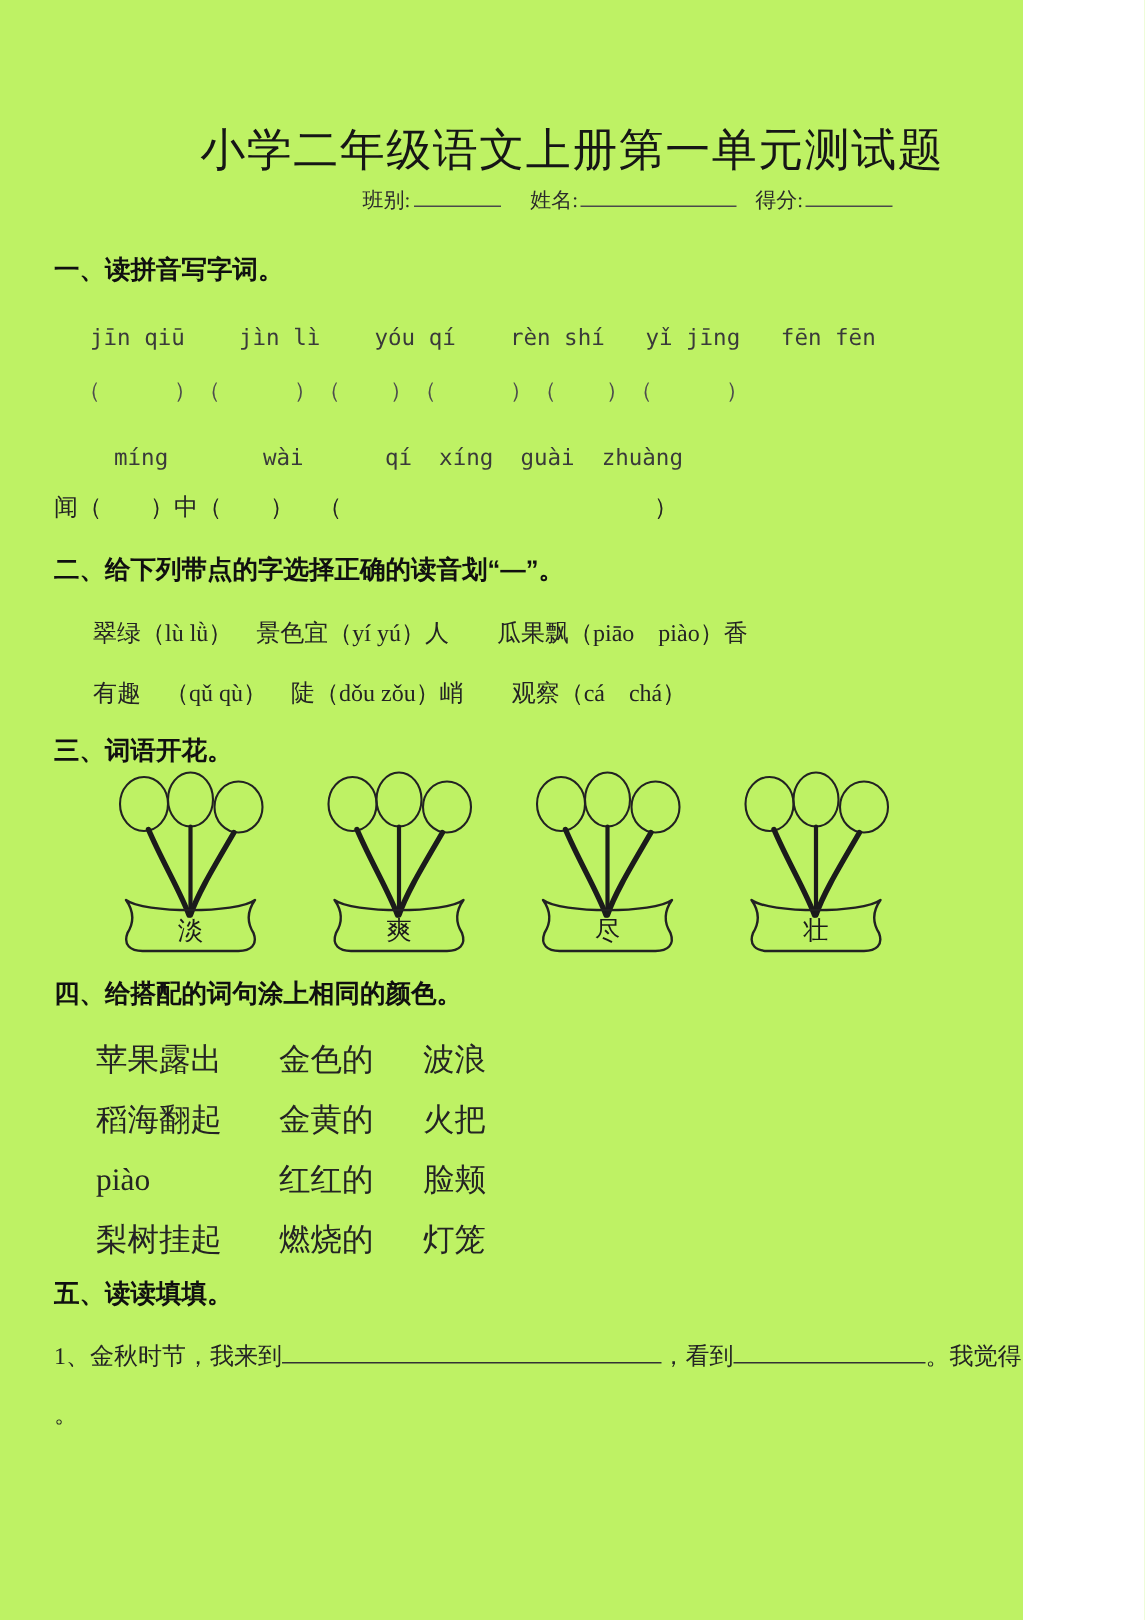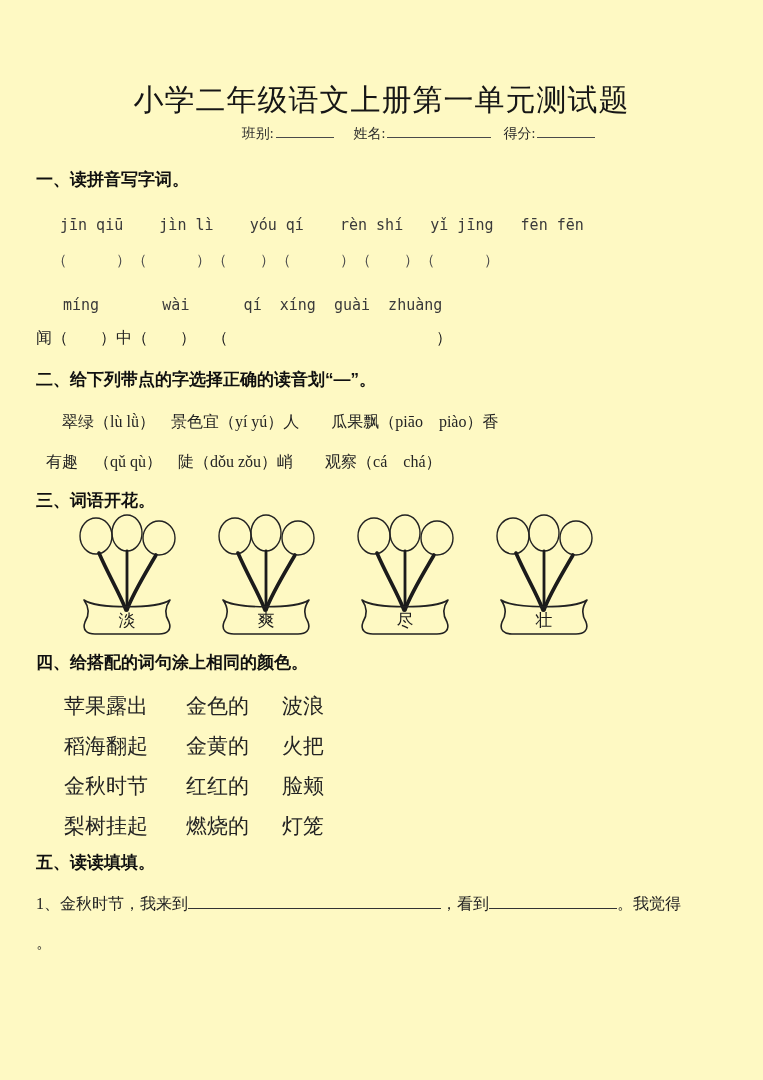--- a/index.html
+++ b/index.html
@@ -1,20 +1,20 @@
 <!DOCTYPE html>
 <html><head>
 <meta charset="utf-8">
 <style>
   html, body { margin: 0; padding: 0; background: #ffffff; }
   .page {
     position: relative;
-    width: 763px;
+    width: 682px;
     height: 1080px;
-    background: #fef9c3;
+    background: #bef264;
     font-family: "Liberation Serif", serif;
     color: #1f1f1f;
     overflow: hidden;
   }
   .abs { position: absolute; }
 
   .title {
     top: 80px; left: 0; width: 763px;
     text-align: center;
     font-size: 30px;
@@ -98,26 +98,26 @@
 
   <div class="abs title">小学二年级语文上册第一单元测试题</div>
 
   <div class="abs info-line">
     <span class="lbl">班别:</span><span class="blank b-class"></span><span class="lbl">姓名:</span><span class="blank b-name"></span><span class="lbl">得分:</span><span class="blank b-score"></span>
   </div>
 
   <div class="abs sec-h" style="top:168px;">一、读拼音写字词。</div>
   <div class="abs pinyin" style="top:216px; left:60px;">jīn qiū    jìn lì    yóu qí    rèn shí   yǐ jīng   fēn fēn</div>
   <div class="abs bracket-line" style="top:251px; left:52px;">（　　　）（　　　）（　　）（　　　）（　　）（　　　）</div>
-  <div class="abs pinyin" style="top:296px; left:63px;">míng       wài      qí  xíng  guài  zhuàng</div>
+  <div class="abs pinyin" style="top:296px; left:76px;">míng       wài      qí  xíng  guài  zhuàng</div>
   <div class="abs body-line" style="top:328px; left:36px;">闻（　　）中（　　）　（　　　　　　　　　　　　　）</div>
 
   <div class="abs sec-h" style="top:368px;">二、给下列带点的字选择正确的读音划“—”。</div>
   <div class="abs body-line" style="top:412px; left:62px;">翠绿（lù lǜ）　景色宜（yí yú）人　　瓜果飘（piāo　piào）香</div>
-  <div class="abs body-line" style="top:452px; left:46px;">有趣　（qǔ qù）　陡（dǒu zǒu）峭　　观察（cá　chá）</div>
+  <div class="abs body-line" style="top:452px; left:62px;">有趣　（qǔ qù）　陡（dǒu zǒu）峭　　观察（cá　chá）</div>
 
   <div class="abs sec-h" style="top:489px;">三、词语开花。</div>
   <div class="abs pots">
 
     <div class="pot">
       <svg width="115" height="124" viewBox="0 0 115 124" fill="none">
         <ellipse cx="26" cy="24" rx="16" ry="18" stroke="#222" stroke-width="1.4"></ellipse>
         <ellipse cx="57" cy="21" rx="15" ry="18" stroke="#222" stroke-width="1.4"></ellipse>
         <ellipse cx="89" cy="26" rx="16" ry="17" stroke="#222" stroke-width="1.4"></ellipse>
         <path d="M29,41 C38,62 50,82 56,98" stroke="#1b1b1b" stroke-width="3.6" stroke-linecap="round"></path>
@@ -170,21 +170,21 @@
   </div>
 
   <div class="abs sec-h" style="top:651px;">四、给搭配的词句涂上相同的颜色。</div>
   <div class="abs match-grid">
     <span>苹果露出</span>
     <span>金色的</span>
     <span>波浪</span>
     <span>稻海翻起</span>
     <span>金黄的</span>
     <span>火把</span>
-    <span>金秋时节</span>
+    <span>piào</span>
     <span>红红的</span>
     <span>脸颊</span>
     <span>梨树挂起</span>
     <span>燃烧的</span>
     <span>灯笼</span>
   </div>
 
   <div class="abs sec-h" style="top:851px;">五、读读填填。</div>
   <div class="abs q-line" style="top:893px;">
     <span>1、金秋时节，我来到</span><span class="blank q-blank-1"></span><span>，看到</span><span class="blank q-blank-2"></span><span>。我觉得</span>

